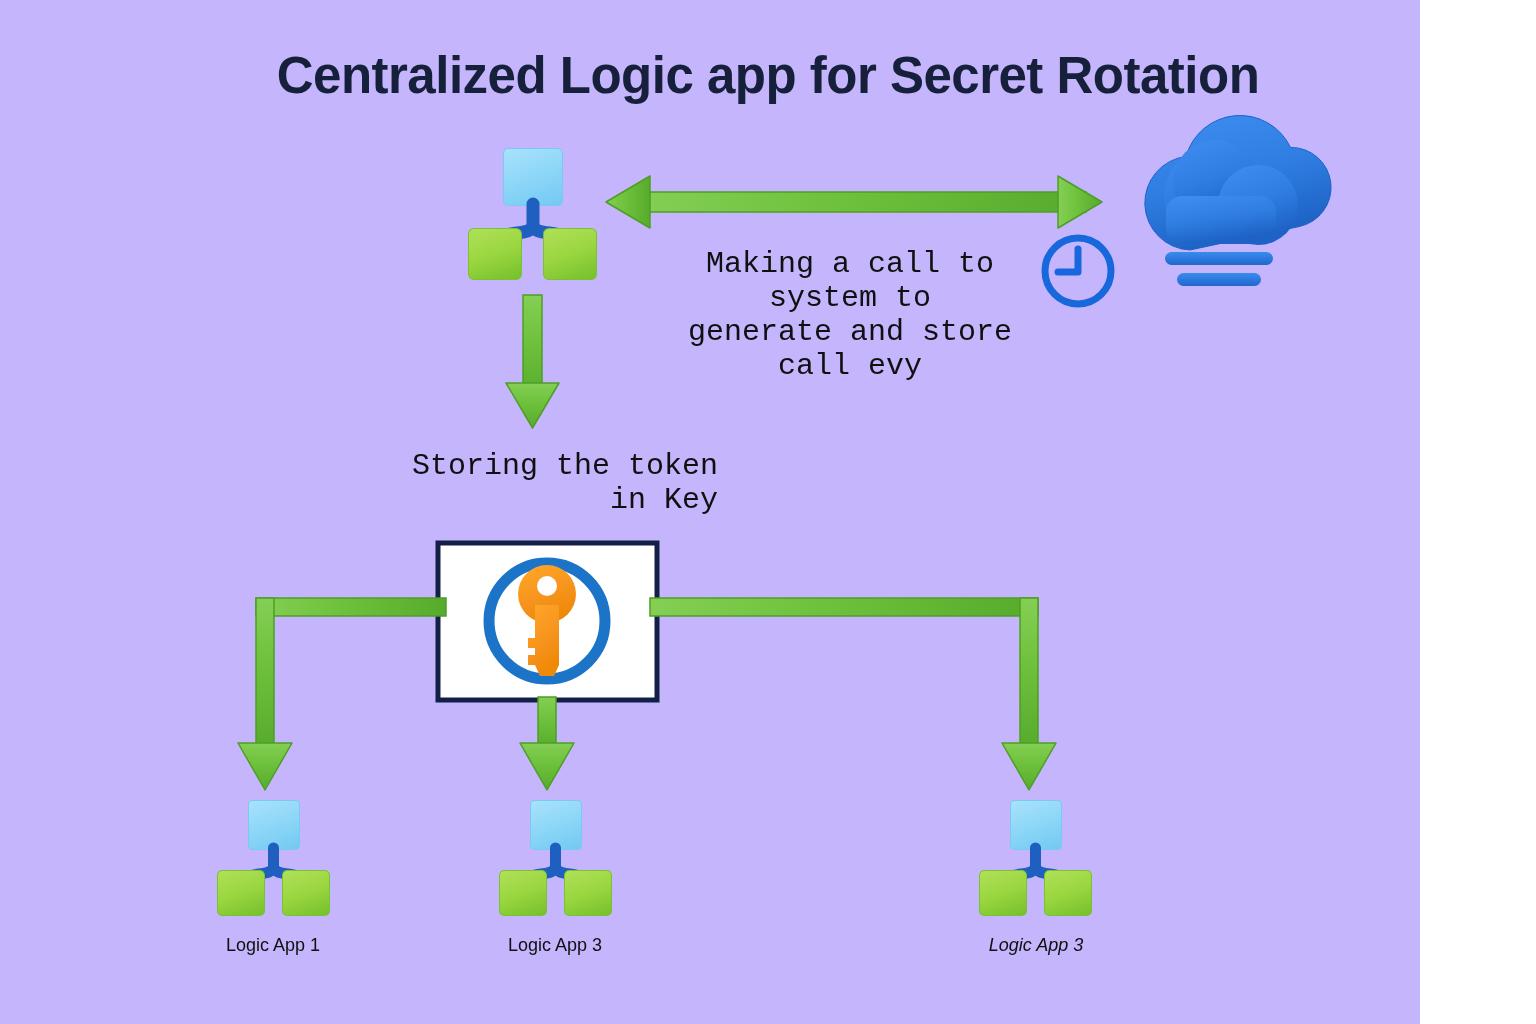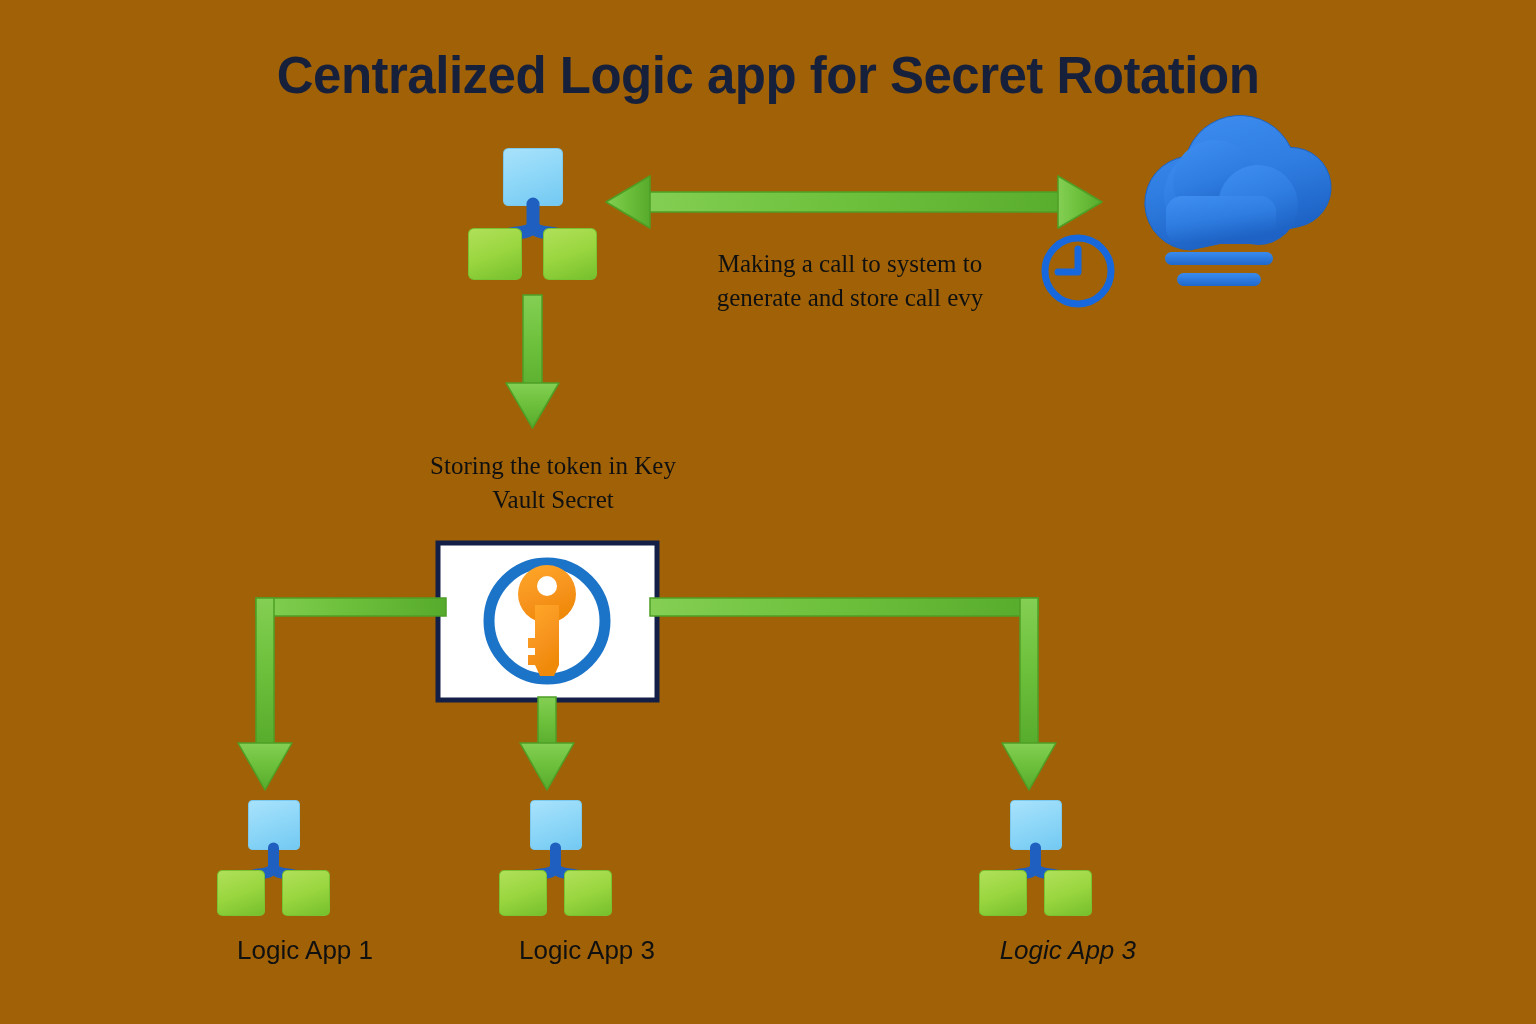--- a/index.html
+++ b/index.html
@@ -7,53 +7,53 @@
     margin: 0;
     padding: 0;
     background: #ffffff;
   }
   body {
     font-family: "Liberation Sans", sans-serif;
     color: #111111;
   }
   #canvas {
     position: relative;
-    width: 1536px;
+    width: 1420px;
     height: 1024px;
-    background: #a16207;
+    background: #c4b5fd;
     overflow: hidden;
   }
   
   .title {
     position: absolute;
     left: 0;
     top: 46px;
     width: 1536px;
     text-align: center;
     font-size: 51px;
     font-weight: 700;
     letter-spacing: -0.5px;
     color: #17203b;
     font-family: "Liberation Sans", sans-serif;
     white-space: nowrap;
   }
   
   .caption {
     position: absolute;
-    font-size: 25px;
+    font-size: 30px;
     line-height: 34px;
     color: #101010;
     text-align: center;
-    font-family: Liberation Serif, serif;
+    font-family: Liberation Mono, monospace;
   }
   .node-label {
     position: absolute;
-    font-size: 26px;
+    font-size: 18px;
     color: #101010;
-    text-align: right;
+    text-align: center;
     font-family: "Liberation Sans", sans-serif;
     white-space: nowrap;
   }
   
   #artwork {
     position: absolute;
     left: 0;
     top: 0;
     width: 1536px;
     height: 1024px;
@@ -232,23 +232,22 @@
     </svg>
     <div class="la-leaf" style="left:1px; top:70px; width:48px; height:46px;"></div>
     <div class="la-leaf" style="left:66px; top:70px; width:48px; height:46px;"></div>
   </div>
 
   <div class="caption" style="left:660px; top:247px; width:380px;">
     <div>Making a call to system to</div>
     <div>generate and store call evy</div>
   </div>
 
-  <div class="caption" style="left:388px; top:449px; width:330px; text-align:center;">
+  <div class="caption" style="left:388px; top:449px; width:330px; text-align:right;">
     <div>Storing the token in Key</div>
-    <div>Vault Secret</div>
   </div>
 
   <div class="node-label" style="left:173px; top:935px; width:200px;">Logic App 1</div>
 
   <div class="node-label" style="left:455px; top:935px; width:200px;">Logic App 3</div>
 
   <div class="node-label" style="left:936px; top:935px; width:200px;font-style:italic;">Logic App 3</div>
 
 </div>
 

